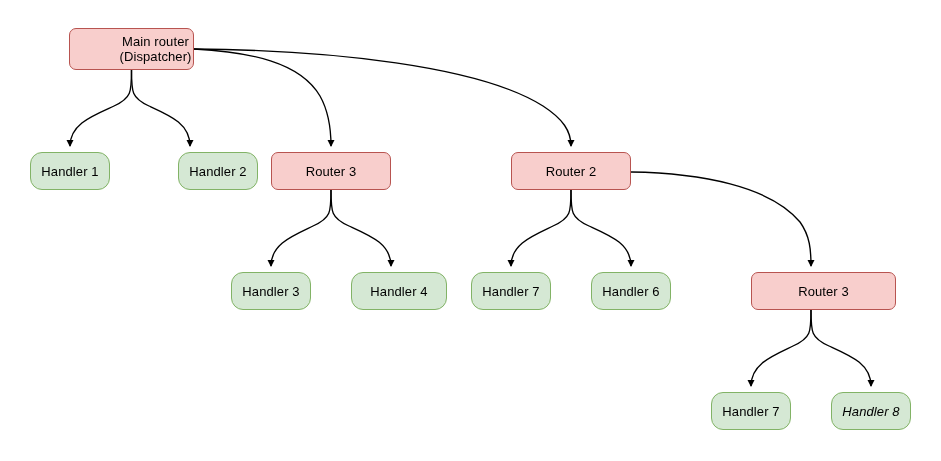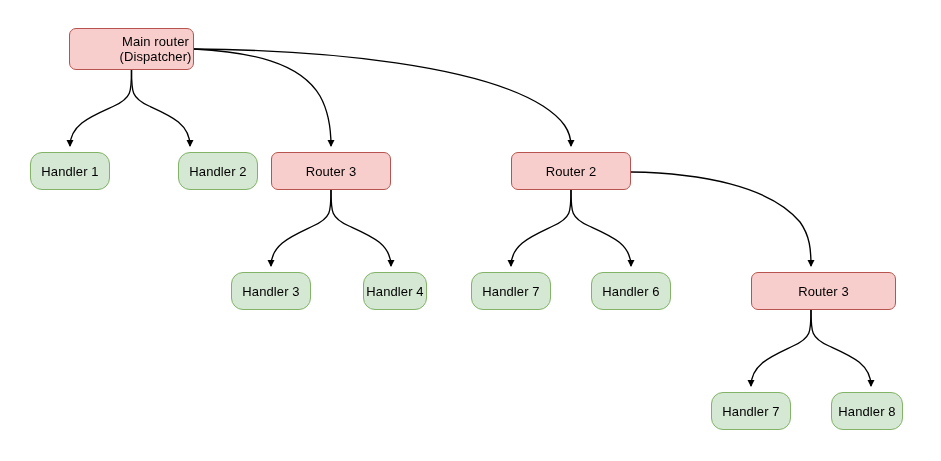--- a/index.html
+++ b/index.html
@@ -110,37 +110,37 @@
   </div>
 
   <div class="node node-router" style="left:511px; top:152px; width:120px; height:38px;">
     <span class="node-label">Router 2</span>
   </div>
 
   <div class="node node-handler" style="left:231px; top:272px; width:80px; height:38px;">
     <span class="node-label">Handler 3</span>
   </div>
 
-  <div class="node node-handler" style="left:351px; top:272px; width:64px; height:38px;margin-left:12px;">
+  <div class="node node-handler" style="left:351px; top:272px; width:96px; height:38px;">
     <span class="node-label">Handler 4</span>
   </div>
 
   <div class="node node-handler" style="left:471px; top:272px; width:80px; height:38px;">
     <span class="node-label">Handler 7</span>
   </div>
 
   <div class="node node-handler" style="left:591px; top:272px; width:80px; height:38px;">
     <span class="node-label">Handler 6</span>
   </div>
 
   <div class="node node-router" style="left:751px; top:272px; width:145px; height:38px;">
     <span class="node-label">Router 3</span>
   </div>
 
   <div class="node node-handler" style="left:711px; top:392px; width:80px; height:38px;">
     <span class="node-label">Handler 7</span>
   </div>
 
-  <div class="node node-handler" style="left:831px; top:392px; width:72px; height:38px;">
+  <div class="node node-handler" style="left:831px; top:392px; width:80px; height:38px;font-style:italic;">
     <span class="node-label">Handler 8</span>
   </div>
 
 </div>
 
 </body></html>

